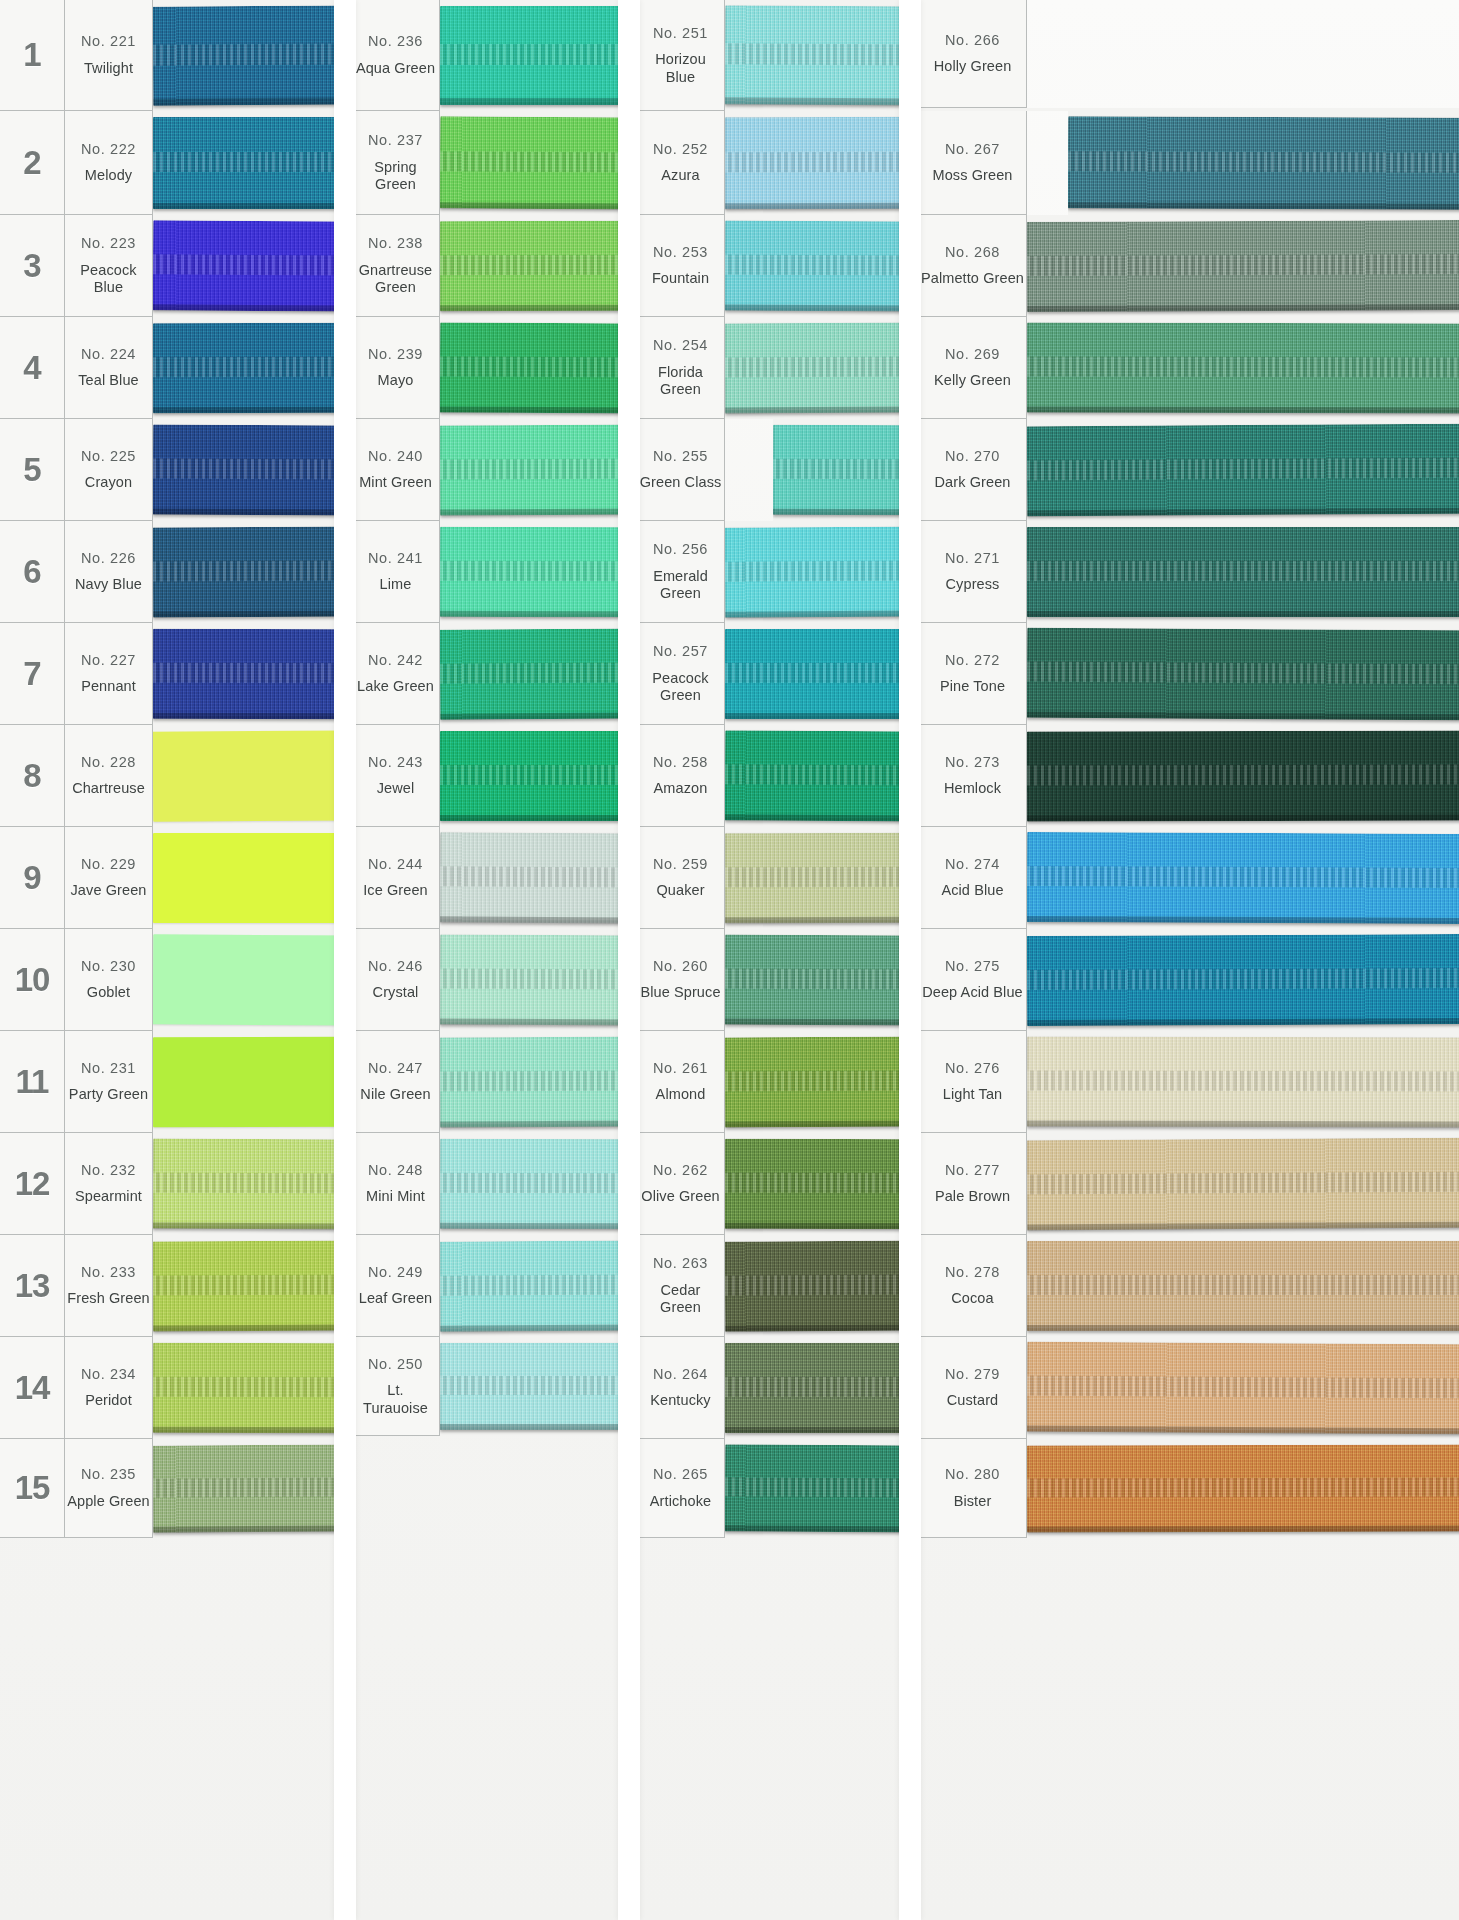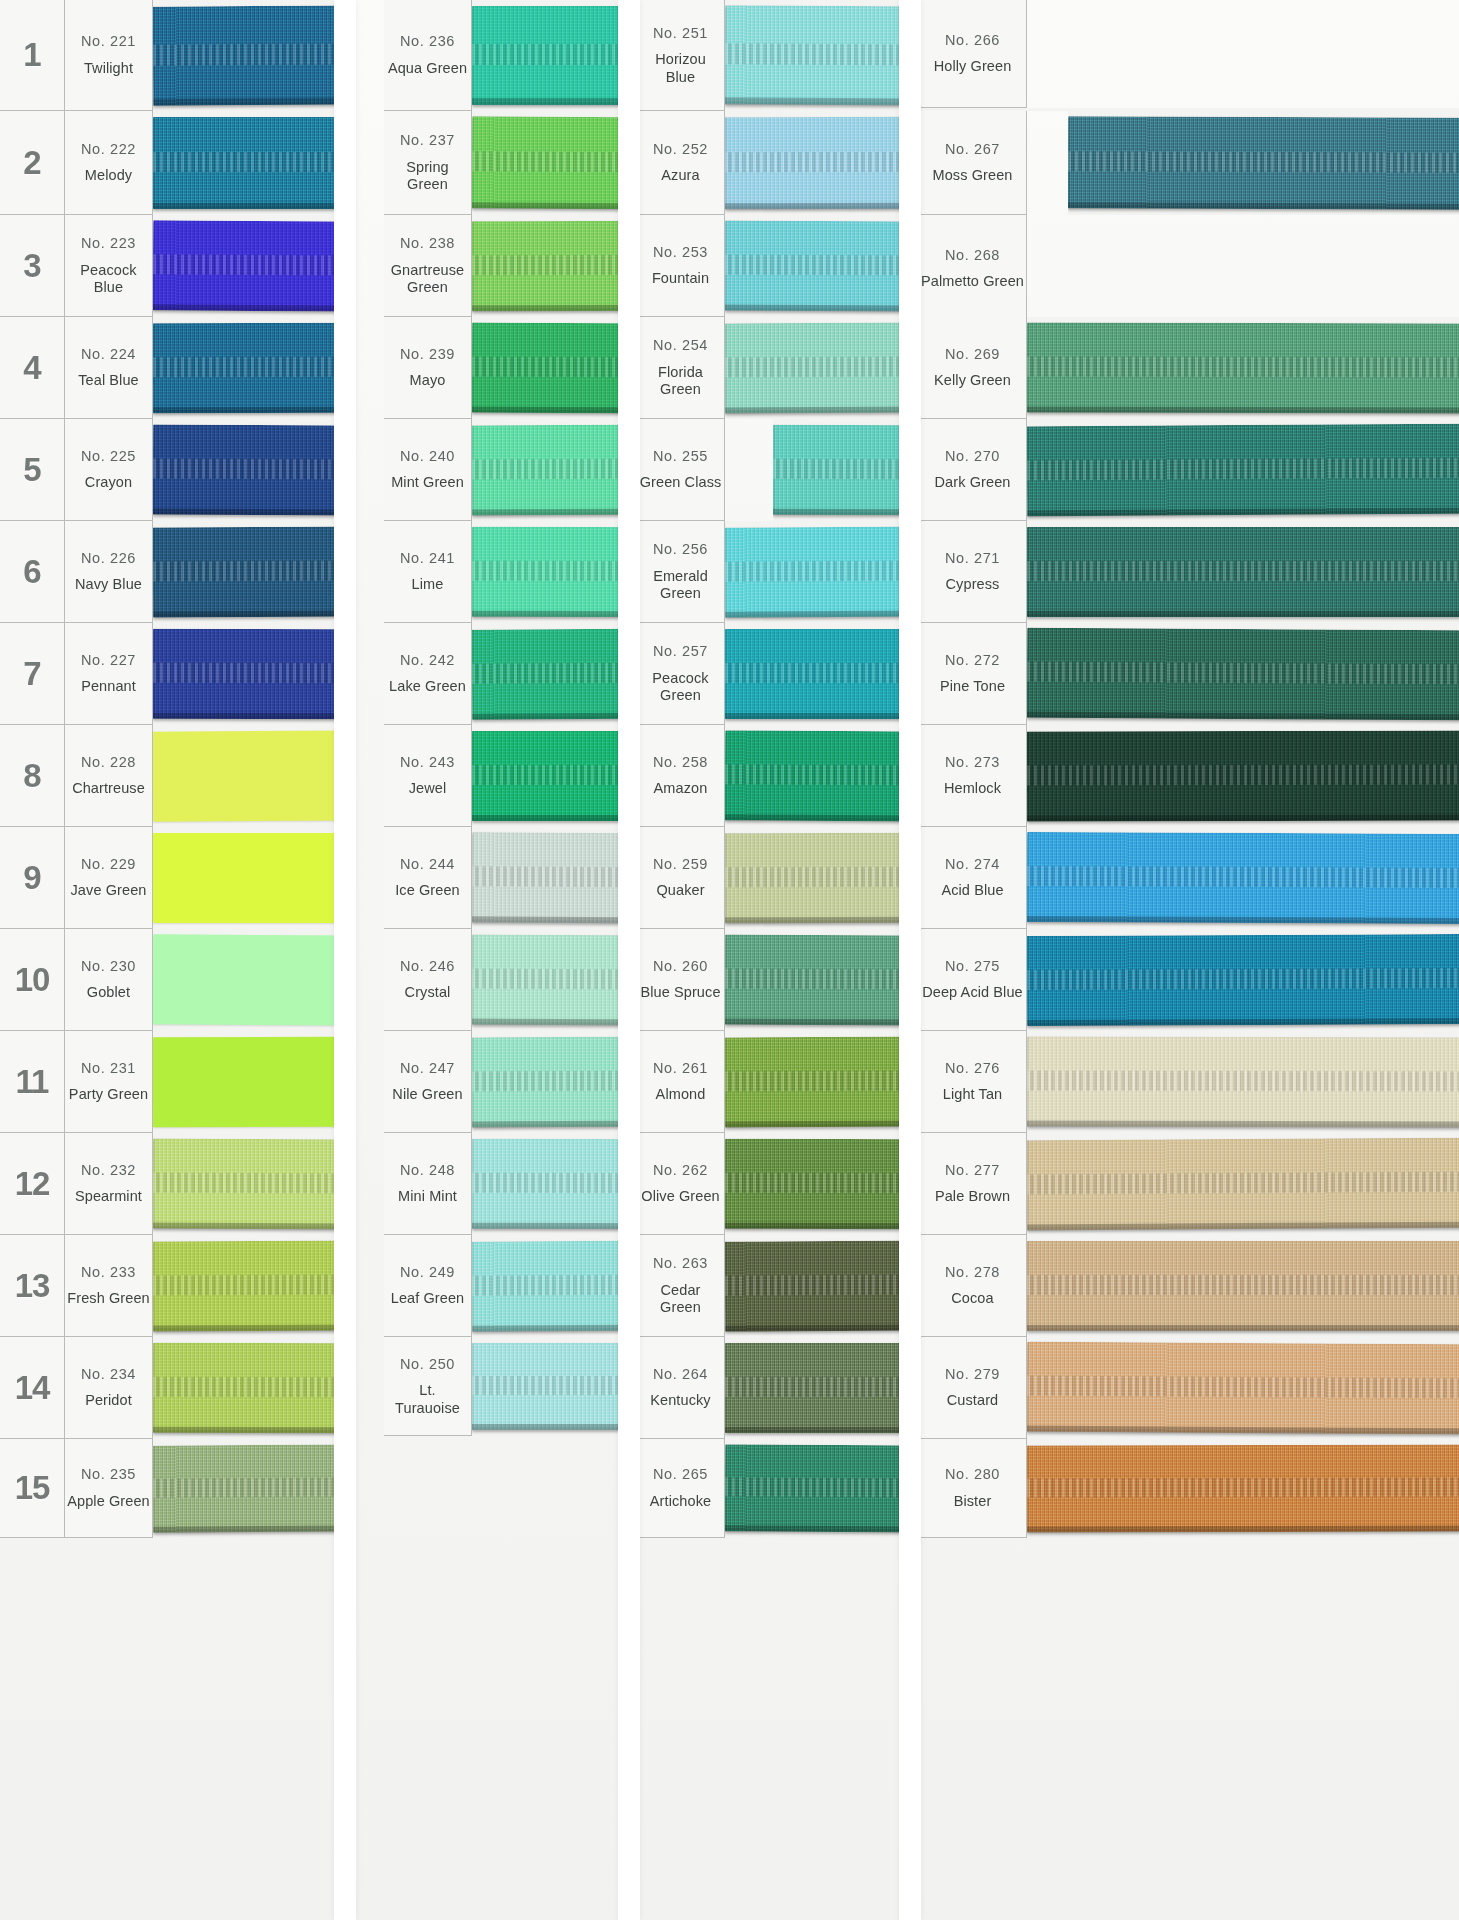--- a/index.html
+++ b/index.html
@@ -23,21 +23,21 @@
 
   
   .group{
     position:absolute;
     top:0;
     height:1920px;
     display:flex;
     flex-direction:column;
   }
   .g0{left:0px;   width:352px;}
-  .g1{left:352px; width:285px;margin-left:32px;}
+  .g1{left:352px; width:285px;}
   .g2{left:637px; width:282px;}
   .g3{left:919px; width:540px;}
 
   .row{
     position:relative;
     display:flex;
     flex-direction:row;
     align-items:stretch;
     box-sizing:border-box;
   }
@@ -742,21 +742,21 @@
           <div class="nm">Moss Green</div>
         </div>
         <div class="swwrap">
           <div class="swatch" style="background-color: rgb(59, 122, 138); transform: rotate(0.24deg);">
             <div class="weave"></div>
             <div class="band"></div>
             <div class="edge"></div>
           </div>
         </div>
       </div>
-      <div class="row" style="height: 102px; flex-direction: column;">
+      <div class="row" style="height: 102px;">
         <div class="label wide">
           <div class="no">No.  268</div>
           <div class="nm">Palmetto Green</div>
         </div>
         <div class="swwrap">
           <div class="swatch" style="background-color: rgb(124, 148, 133); transform: rotate(-0.24deg);">
             <div class="weave"></div>
             <div class="band"></div>
             <div class="edge"></div>
           </div>

